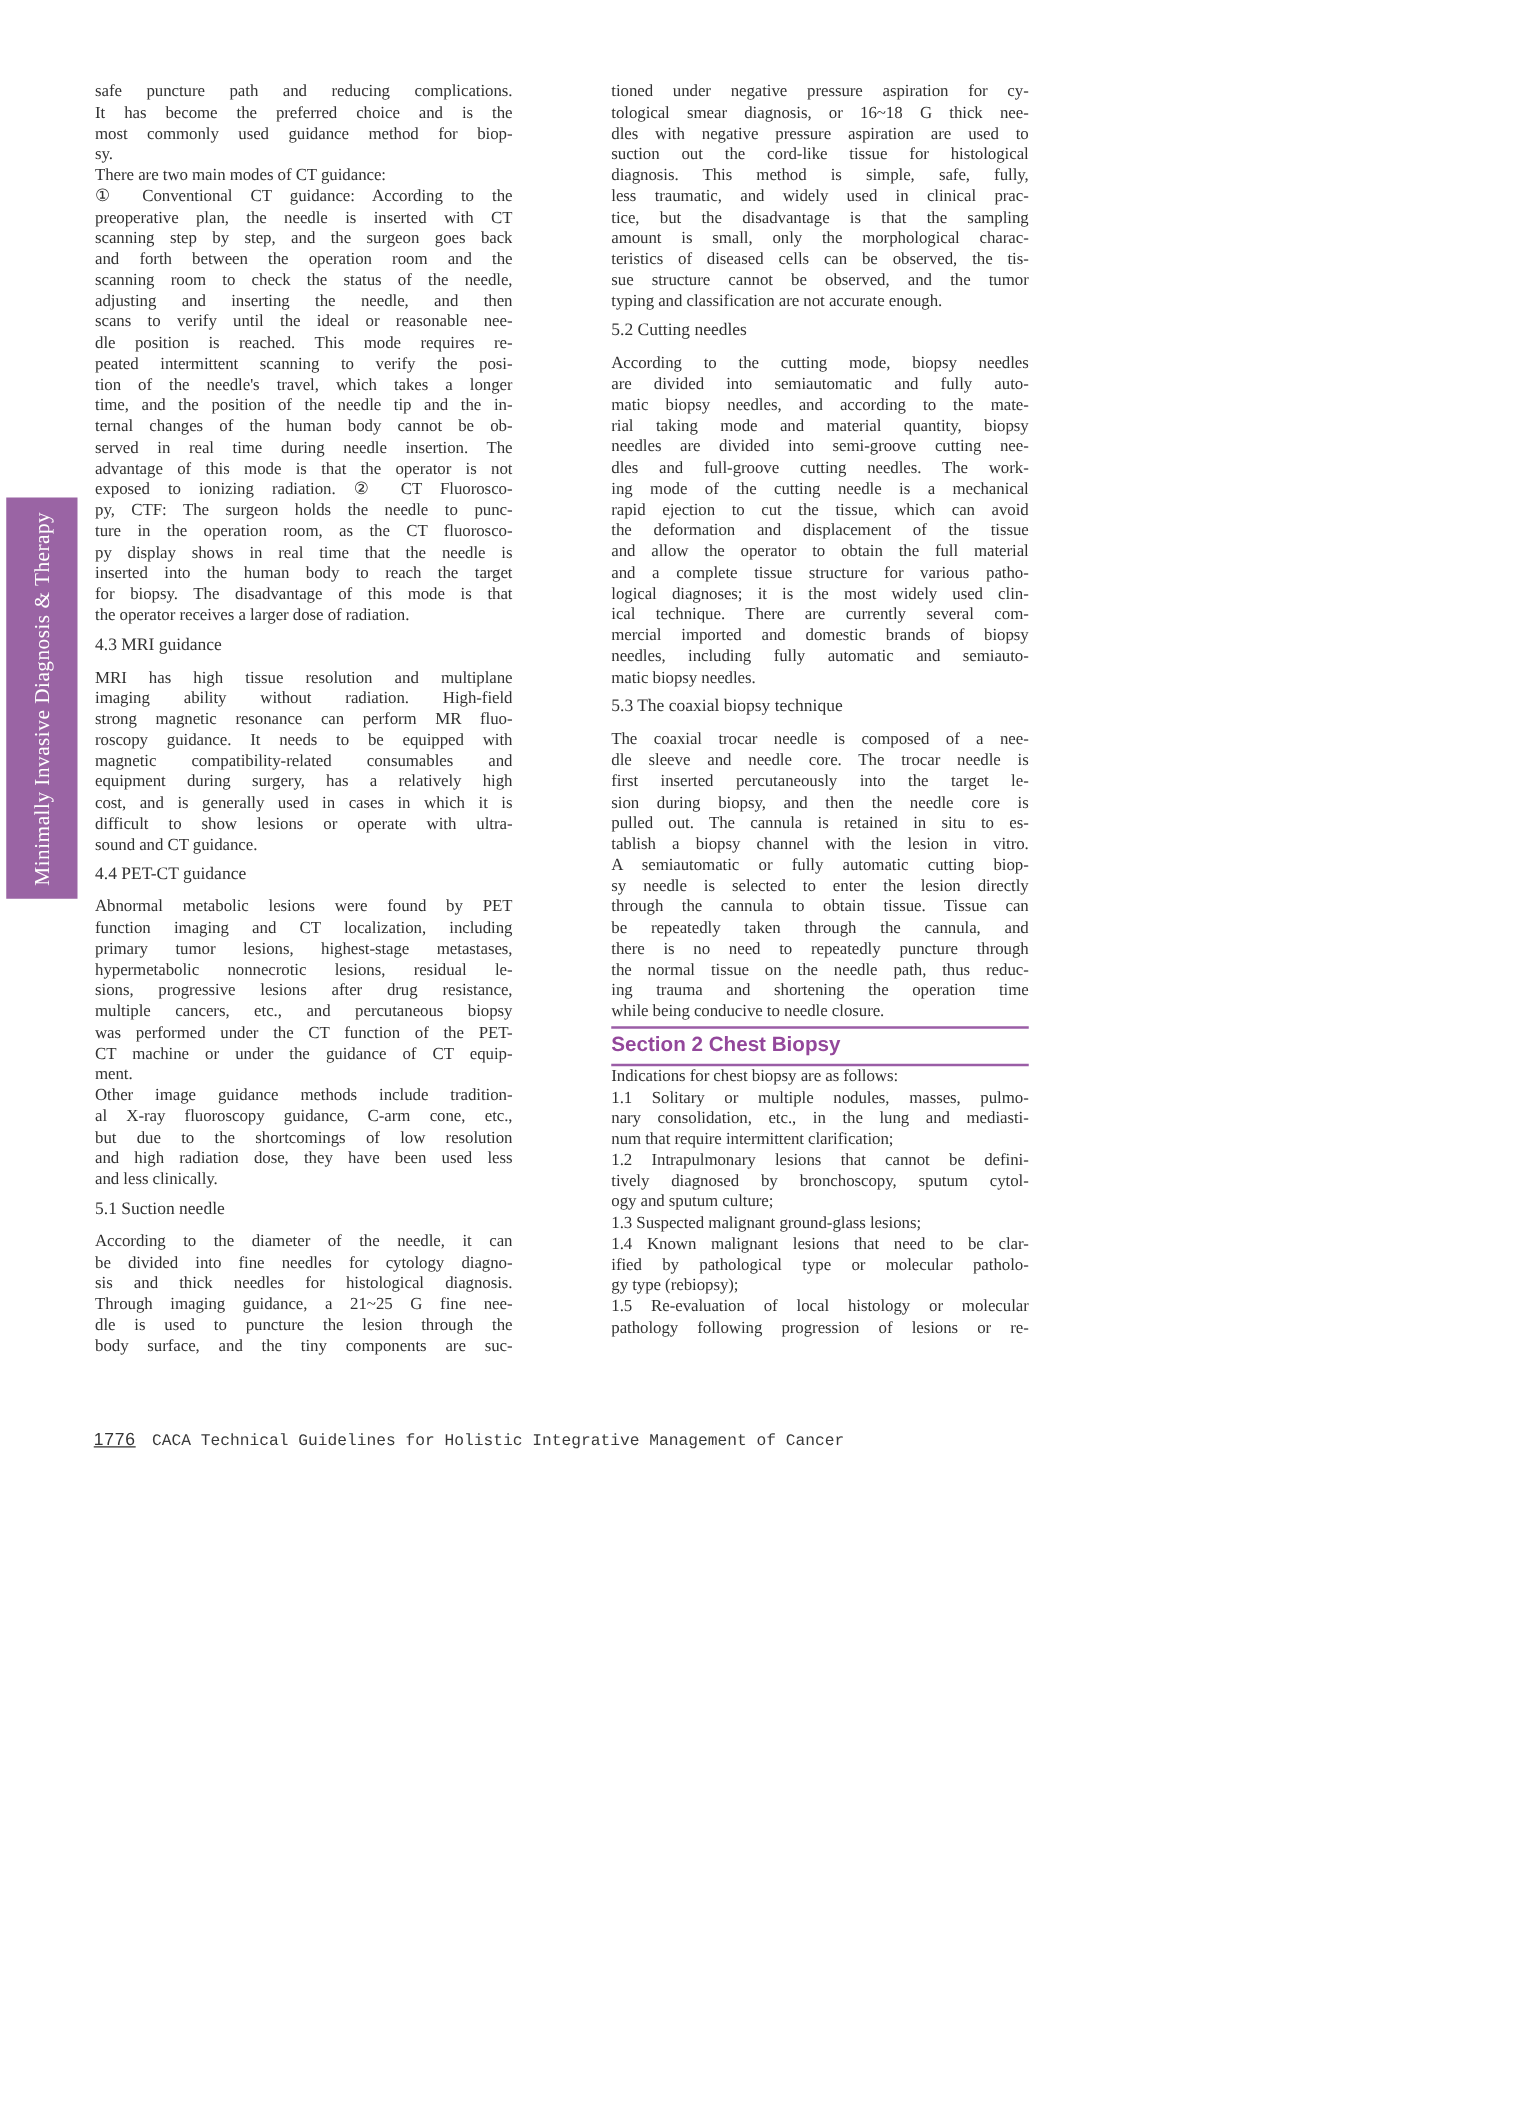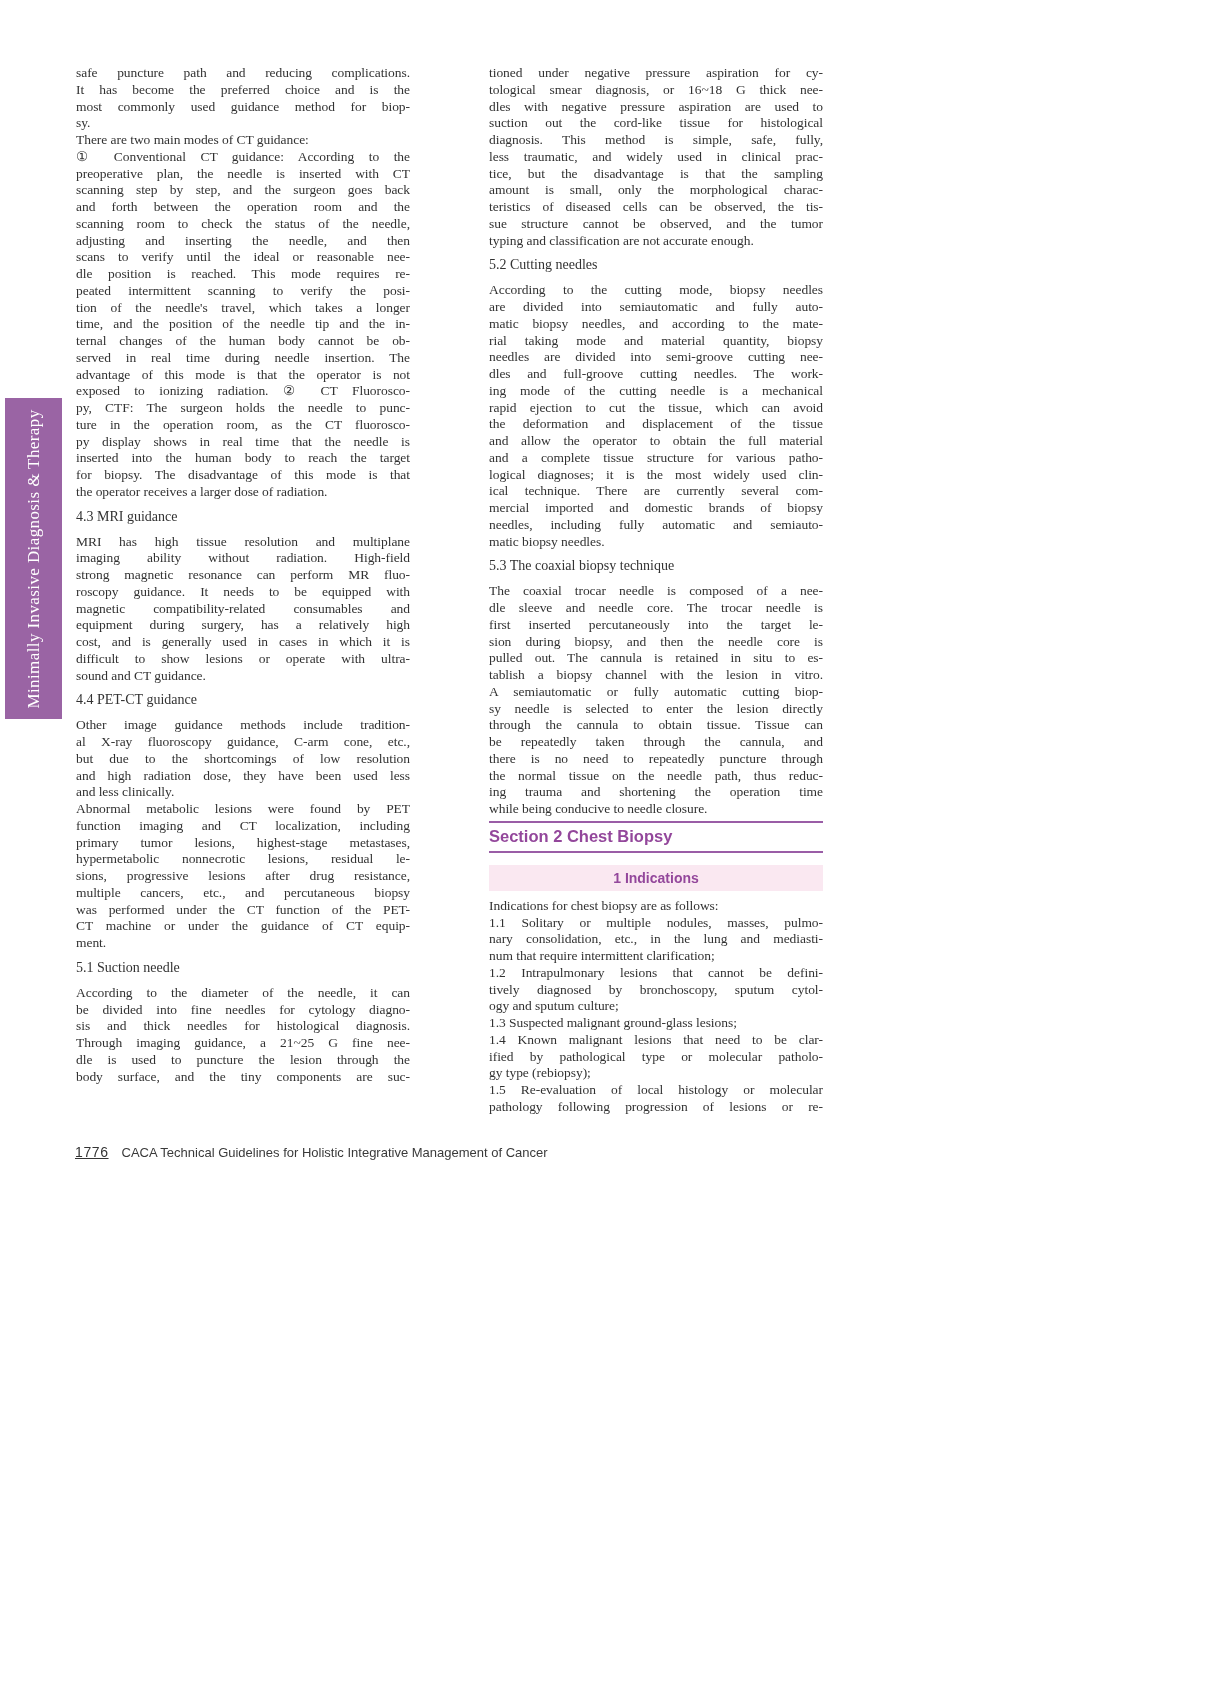--- a/index.html
+++ b/index.html
@@ -29,21 +29,21 @@
 
   .section{margin:3px 0 0;padding:4px 0 5px;
        border-top:2px solid var(--c-rule,#9a5da6);border-bottom:2px solid var(--c-rule,#9a5da6);
        color:var(--c-heading,#93479b);font-family:"Liberation Sans",sans-serif;
        font-weight:bold;font-size:16.5px;}
   .section + .bar{margin-top:12px;}
 
   
   .footer{position:absolute;left:75px;top:1143px;white-space:nowrap;}
   .footer .pnum{font-family:"Liberation Sans",sans-serif;font-size:14px;letter-spacing:0.6px;color:#333333;text-decoration:underline;}
-  .footer .ftitle{font-family:Liberation Sans, sans-serif;font-size:13px;color:#3a3a3a;margin-left:9px;}
+  .footer .ftitle{font-family:Liberation Mono, monospace;font-size:13px;color:#3a3a3a;margin-left:9px;}
 </style>
 </head>
 <body>
 
 <div class="page">
 
   <div class="sidebar">
     <span>Minimally Invasive Diagnosis &amp; Therapy</span>
   </div>
 
@@ -87,36 +87,36 @@
         <div class="line">strong magnetic resonance can perform MR fluo-</div>
         <div class="line">roscopy guidance. It needs to be equipped with</div>
         <div class="line">magnetic compatibility-related consumables and</div>
         <div class="line">equipment during surgery, has a relatively high</div>
         <div class="line">cost, and is generally used in cases in which it is</div>
         <div class="line">difficult to show lesions or operate with ultra-</div>
         <div class="line open">sound and CT guidance.</div>
       </div>
       <div class="subheading">4.4 PET-CT guidance</div>
       <div class="para">
-        <div class="line">Other image guidance methods include tradition-</div>
-        <div class="line">al X-ray fluoroscopy guidance, C-arm cone, etc.,</div>
-        <div class="line">but due to the shortcomings of low resolution</div>
-        <div class="line">and high radiation dose, they have been used less</div>
-        <div class="line open">and less clinically.</div>
-      </div>
-      <div class="para">
         <div class="line">Abnormal metabolic lesions were found by PET</div>
         <div class="line">function imaging and CT localization, including</div>
         <div class="line">primary tumor lesions, highest-stage metastases,</div>
         <div class="line">hypermetabolic nonnecrotic lesions, residual le-</div>
         <div class="line">sions, progressive lesions after drug resistance,</div>
         <div class="line">multiple cancers, etc., and percutaneous biopsy</div>
         <div class="line">was performed under the CT function of the PET-</div>
         <div class="line">CT machine or under the guidance of CT equip-</div>
         <div class="line open">ment.</div>
+      </div>
+      <div class="para">
+        <div class="line">Other image guidance methods include tradition-</div>
+        <div class="line">al X-ray fluoroscopy guidance, C-arm cone, etc.,</div>
+        <div class="line">but due to the shortcomings of low resolution</div>
+        <div class="line">and high radiation dose, they have been used less</div>
+        <div class="line open">and less clinically.</div>
       </div>
       <div class="subheading">5.1 Suction needle</div>
       <div class="para">
         <div class="line">According to the diameter of the needle, it can</div>
         <div class="line">be divided into fine needles for cytology diagno-</div>
         <div class="line">sis and thick needles for histological diagnosis.</div>
         <div class="line">Through imaging guidance, a 21~25 G fine nee-</div>
         <div class="line">dle is used to puncture the lesion through the</div>
         <div class="line">body surface, and the tiny components are suc-</div>
       </div>
@@ -165,21 +165,20 @@
         <div class="line">A semiautomatic or fully automatic cutting biop-</div>
         <div class="line">sy needle is selected to enter the lesion directly</div>
         <div class="line">through the cannula to obtain tissue. Tissue can</div>
         <div class="line">be repeatedly taken through the cannula, and</div>
         <div class="line">there is no need to repeatedly puncture through</div>
         <div class="line">the normal tissue on the needle path, thus reduc-</div>
         <div class="line">ing trauma and shortening the operation time</div>
         <div class="line open">while being conducive to needle closure.</div>
       </div>
       <div class="section">Section 2 Chest Biopsy</div>
-      <div class="bar">1 Indications</div>
       <div class="para">
         <div class="line open">Indications for chest biopsy are as follows:</div>
         <div class="line">1.1 Solitary or multiple nodules, masses, pulmo-</div>
         <div class="line">nary consolidation, etc., in the lung and mediasti-</div>
         <div class="line open">num that require intermittent clarification;</div>
         <div class="line">1.2 Intrapulmonary lesions that cannot be defini-</div>
         <div class="line">tively diagnosed by bronchoscopy, sputum cytol-</div>
         <div class="line open">ogy and sputum culture;</div>
         <div class="line open">1.3 Suspected malignant ground-glass lesions;</div>
         <div class="line">1.4 Known malignant lesions that need to be clar-</div>

